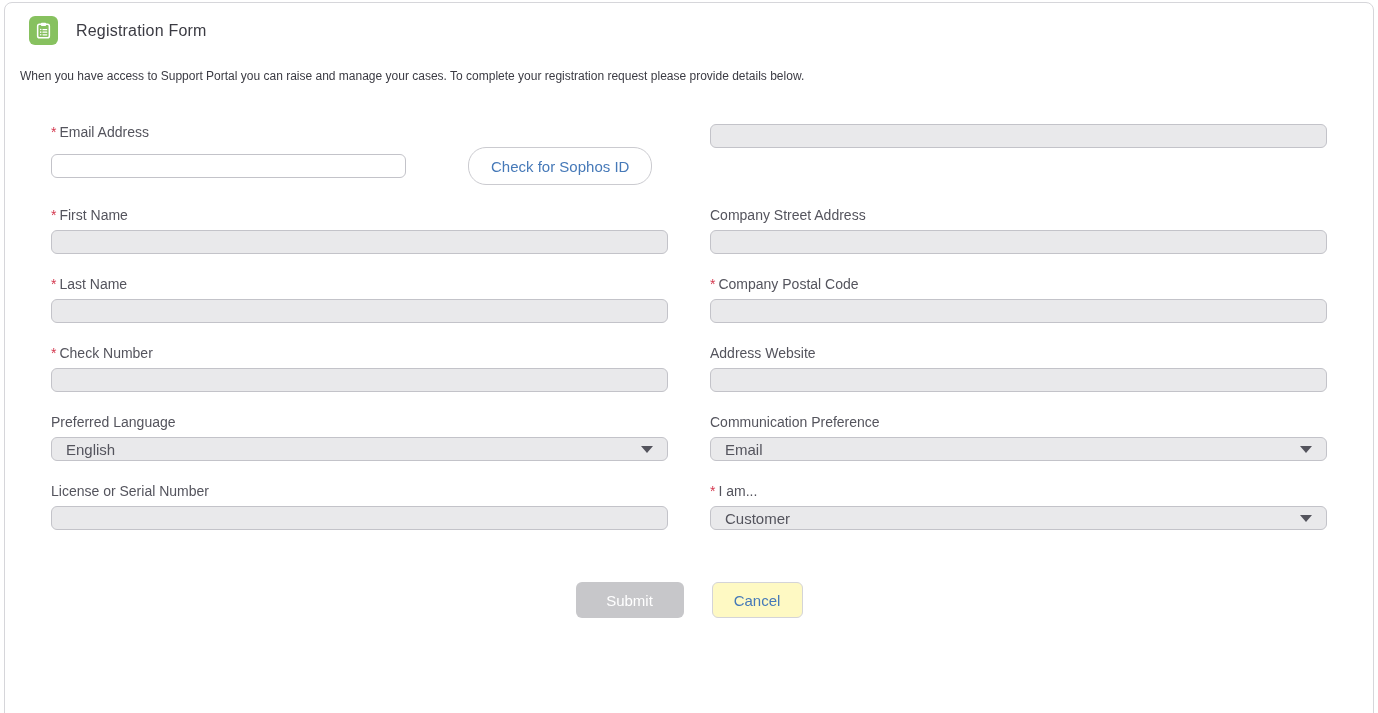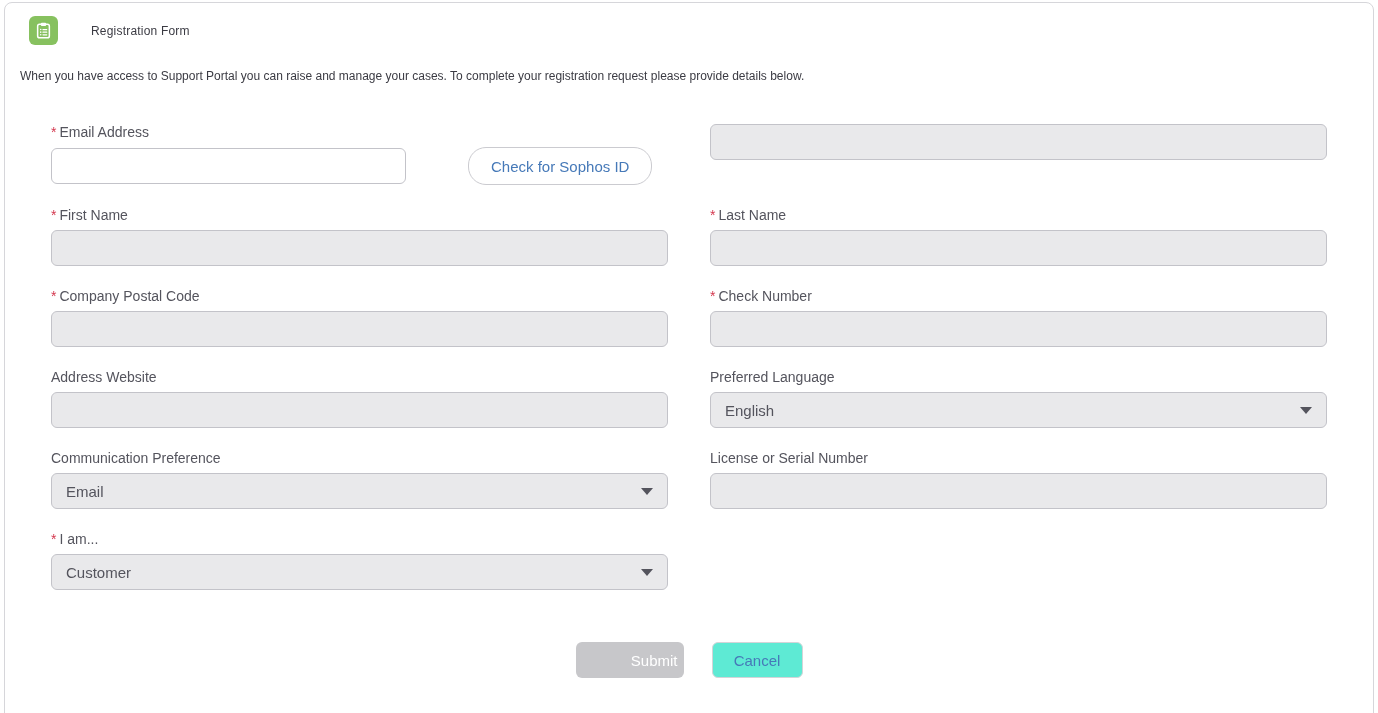--- a/index.html
+++ b/index.html
@@ -24,22 +24,22 @@
     padding: 13px 0 0 24px;
   }
   .app-icon {
     width: 29px; height: 29px;
     border-radius: 6px;
     background: #87C15F;
     display: flex; align-items: center; justify-content: center;
     flex: none;
   }
   .page-title {
-    margin-left: 33px;
-    font-size: 12px;
+    margin-left: 18px;
+    font-size: 16px;
     color: #3b3b43;
     letter-spacing: .2px;
   }
   .description {
     margin-top: 24px;
     padding: 0 20px 0 15px;
     font-size: 12px;
     color: #3b3b43;
   }
   .form-grid {
@@ -52,21 +52,21 @@
   .field { margin-bottom: 22px; }
   .label {
     height: 15px;
     margin-bottom: 8px;
     font-size: 14px;
     color: #54545d;
     display: flex; align-items: center;
   }
   .req { color: #d4374e; margin-right: 3px; font-size: 14px; }
   .control {
-    height: 36px; width: 100%;
+    height: 24px; width: 100%;
     border: 1px solid #c3c3c9;
     border-radius: 6px;
     font-size: 15px;
     padding: 0 14px;
     color: #54545d;
     font-family: "Liberation Sans", sans-serif;
     outline: none;
   }
   .control.disabled { background: #e9e9eb; }
   .control.enabled  { background: #ffffff; }
@@ -100,26 +100,25 @@
   .actions {
     margin-top: 30px;
     display: flex; justify-content: center; align-items: center;
   }
   .submit-btn {
     width: 108px; height: 36px;
     background: #c7c7ca;
     border: none; border-radius: 6px;
     color: #ffffff; font-size: 15px;
     font-family: "Liberation Sans", sans-serif;
-    text-align: right;
   }
   .cancel-btn {
     margin-left: 28px;
     width: 91px; height: 36px;
-    background: #5eead4;
+    background: #fef9c3;
     border: 1px solid #d4d4d8; border-radius: 6px;
     color: #4679b8; font-size: 15px;
     font-family: "Liberation Sans", sans-serif;
     cursor: pointer;
   }
 </style>
 </head>
 <body>
 
 <div class="card">
@@ -160,20 +159,26 @@
     </div>
 
     <div class="field">
       <div class="label">
         <span class="req">*</span>
         <span>First Name</span>
       </div>
       <input class="control disabled" type="text" disabled="" value="" style="">
     </div>
 
+    <div class="field">
+      <div class="label">
+        <span>Company Street Address</span>
+      </div>
+      <input class="control disabled" type="text" disabled="" value="" style="">
+    </div>
 
     <div class="field">
       <div class="label">
         <span class="req">*</span>
         <span>Last Name</span>
       </div>
       <input class="control disabled" type="text" disabled="" value="" style="">
     </div>
 
     <div class="field">

